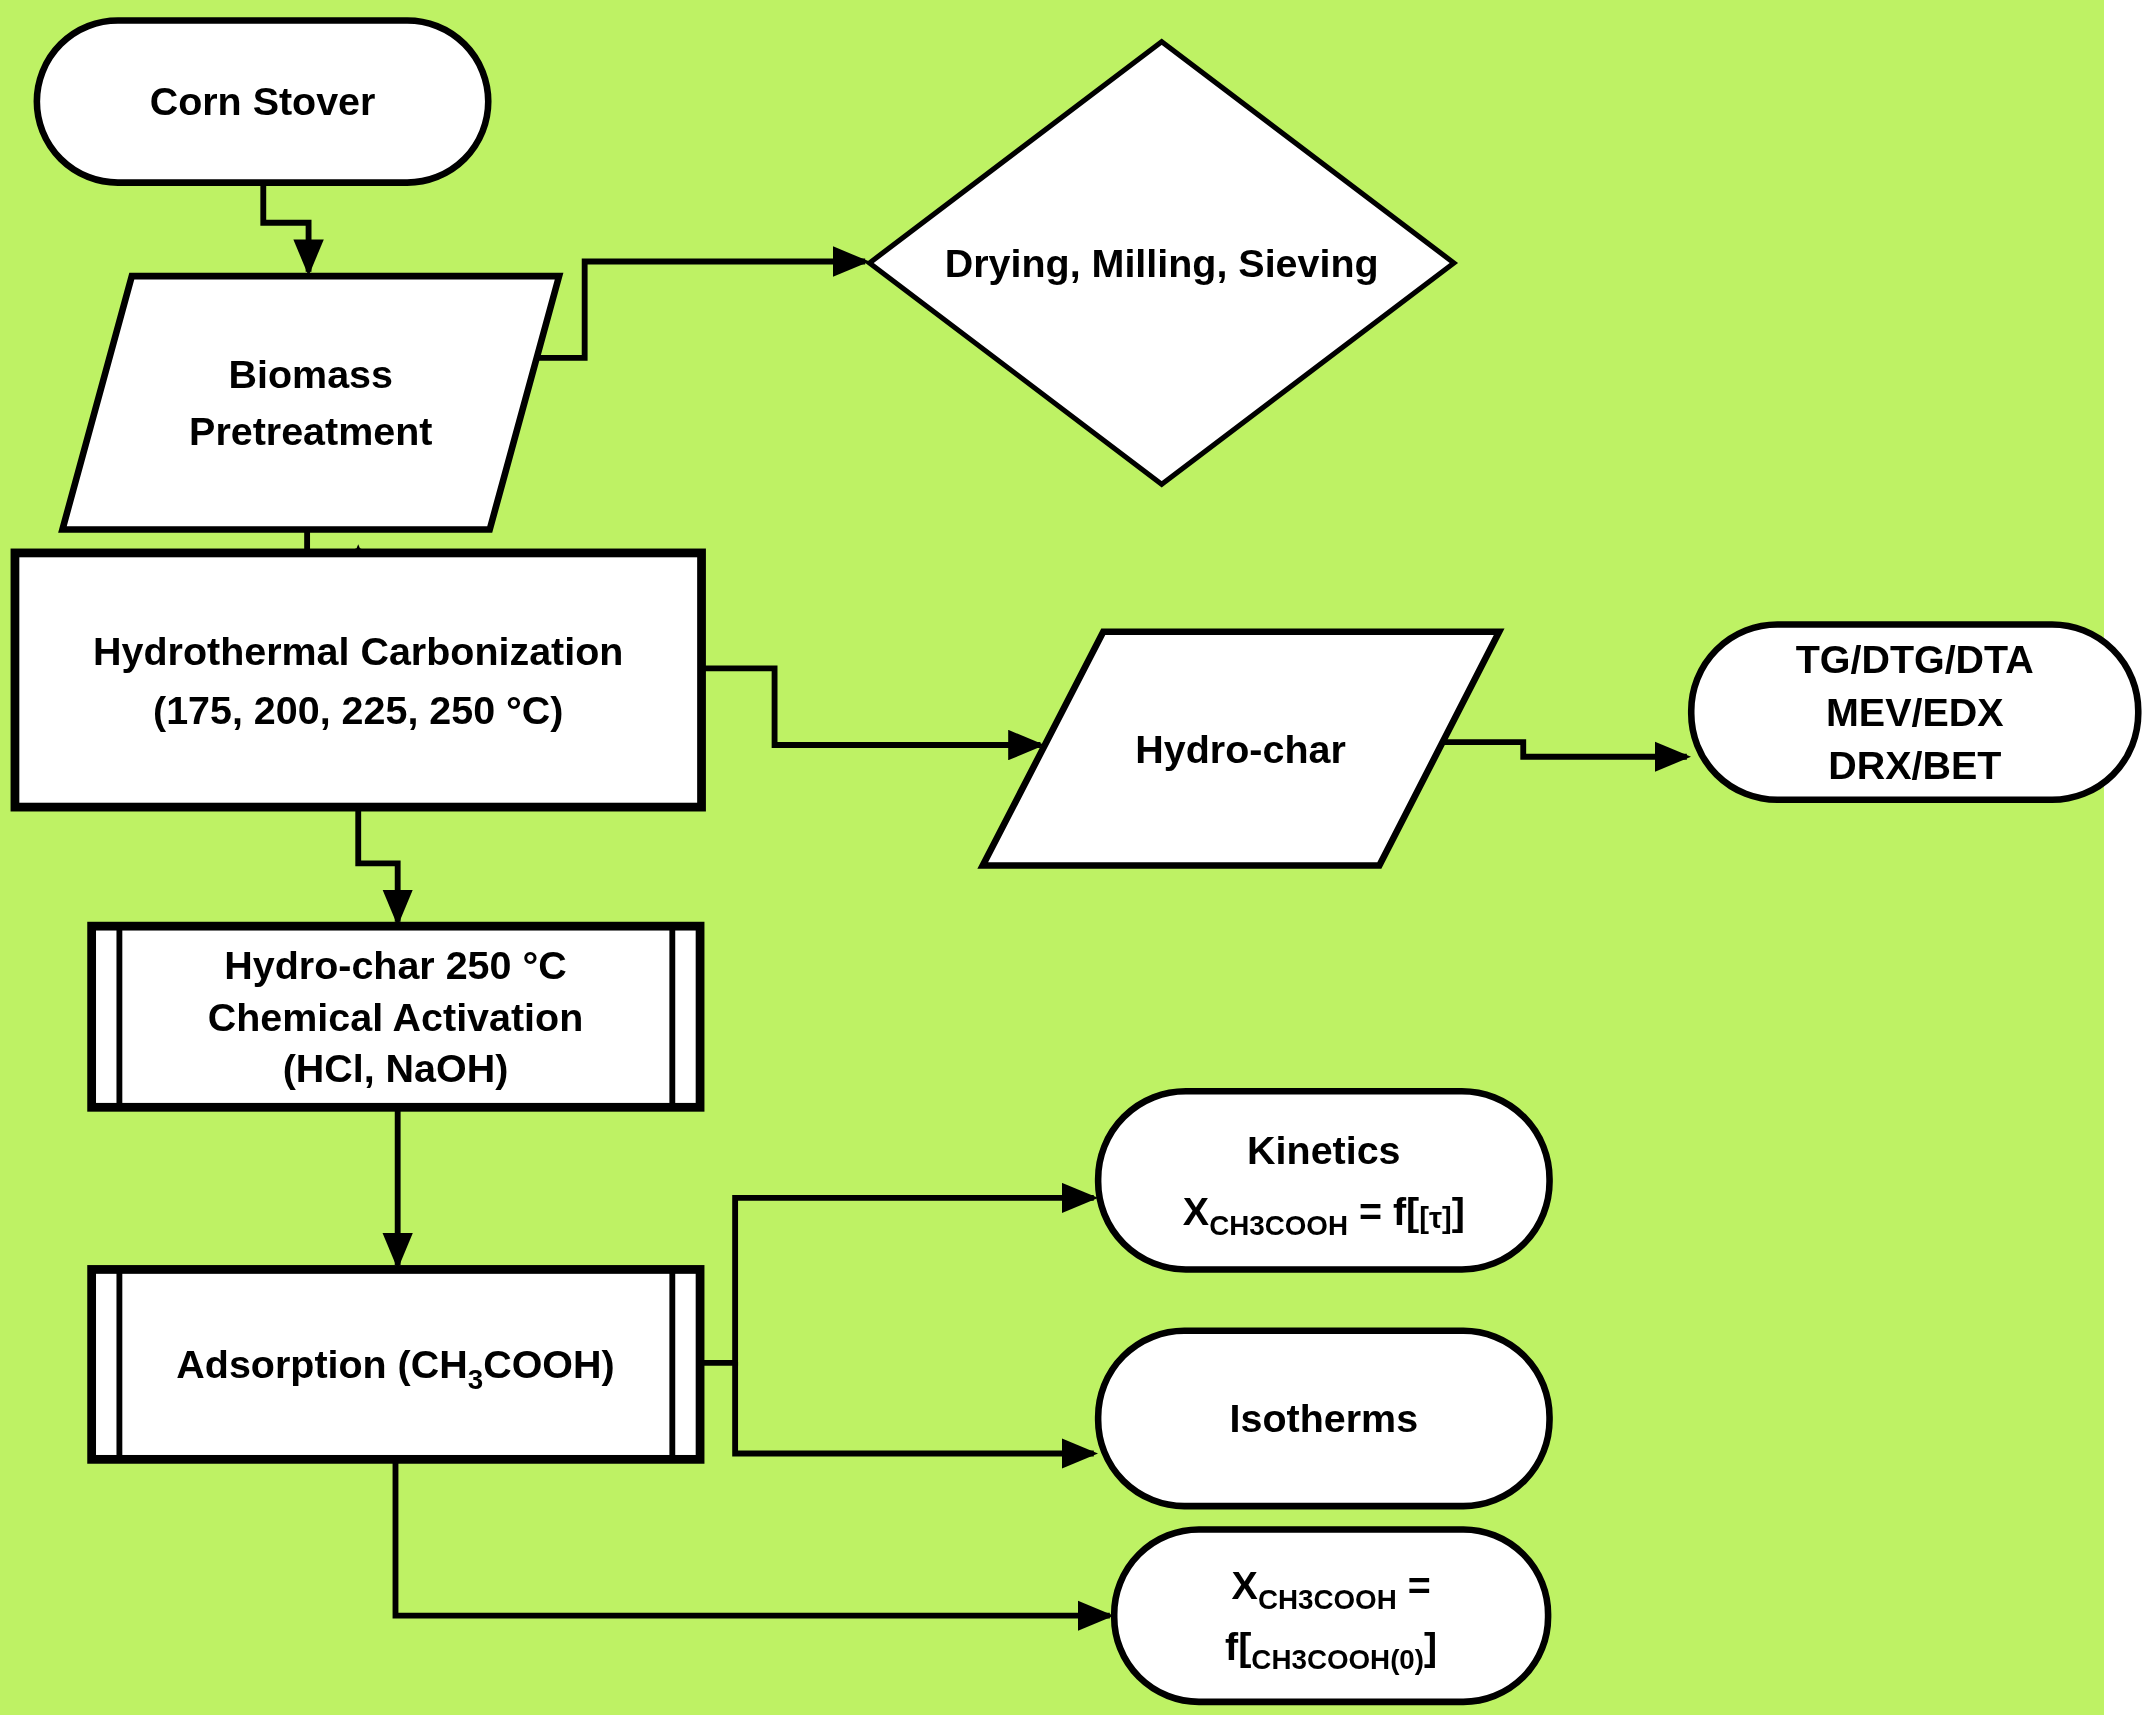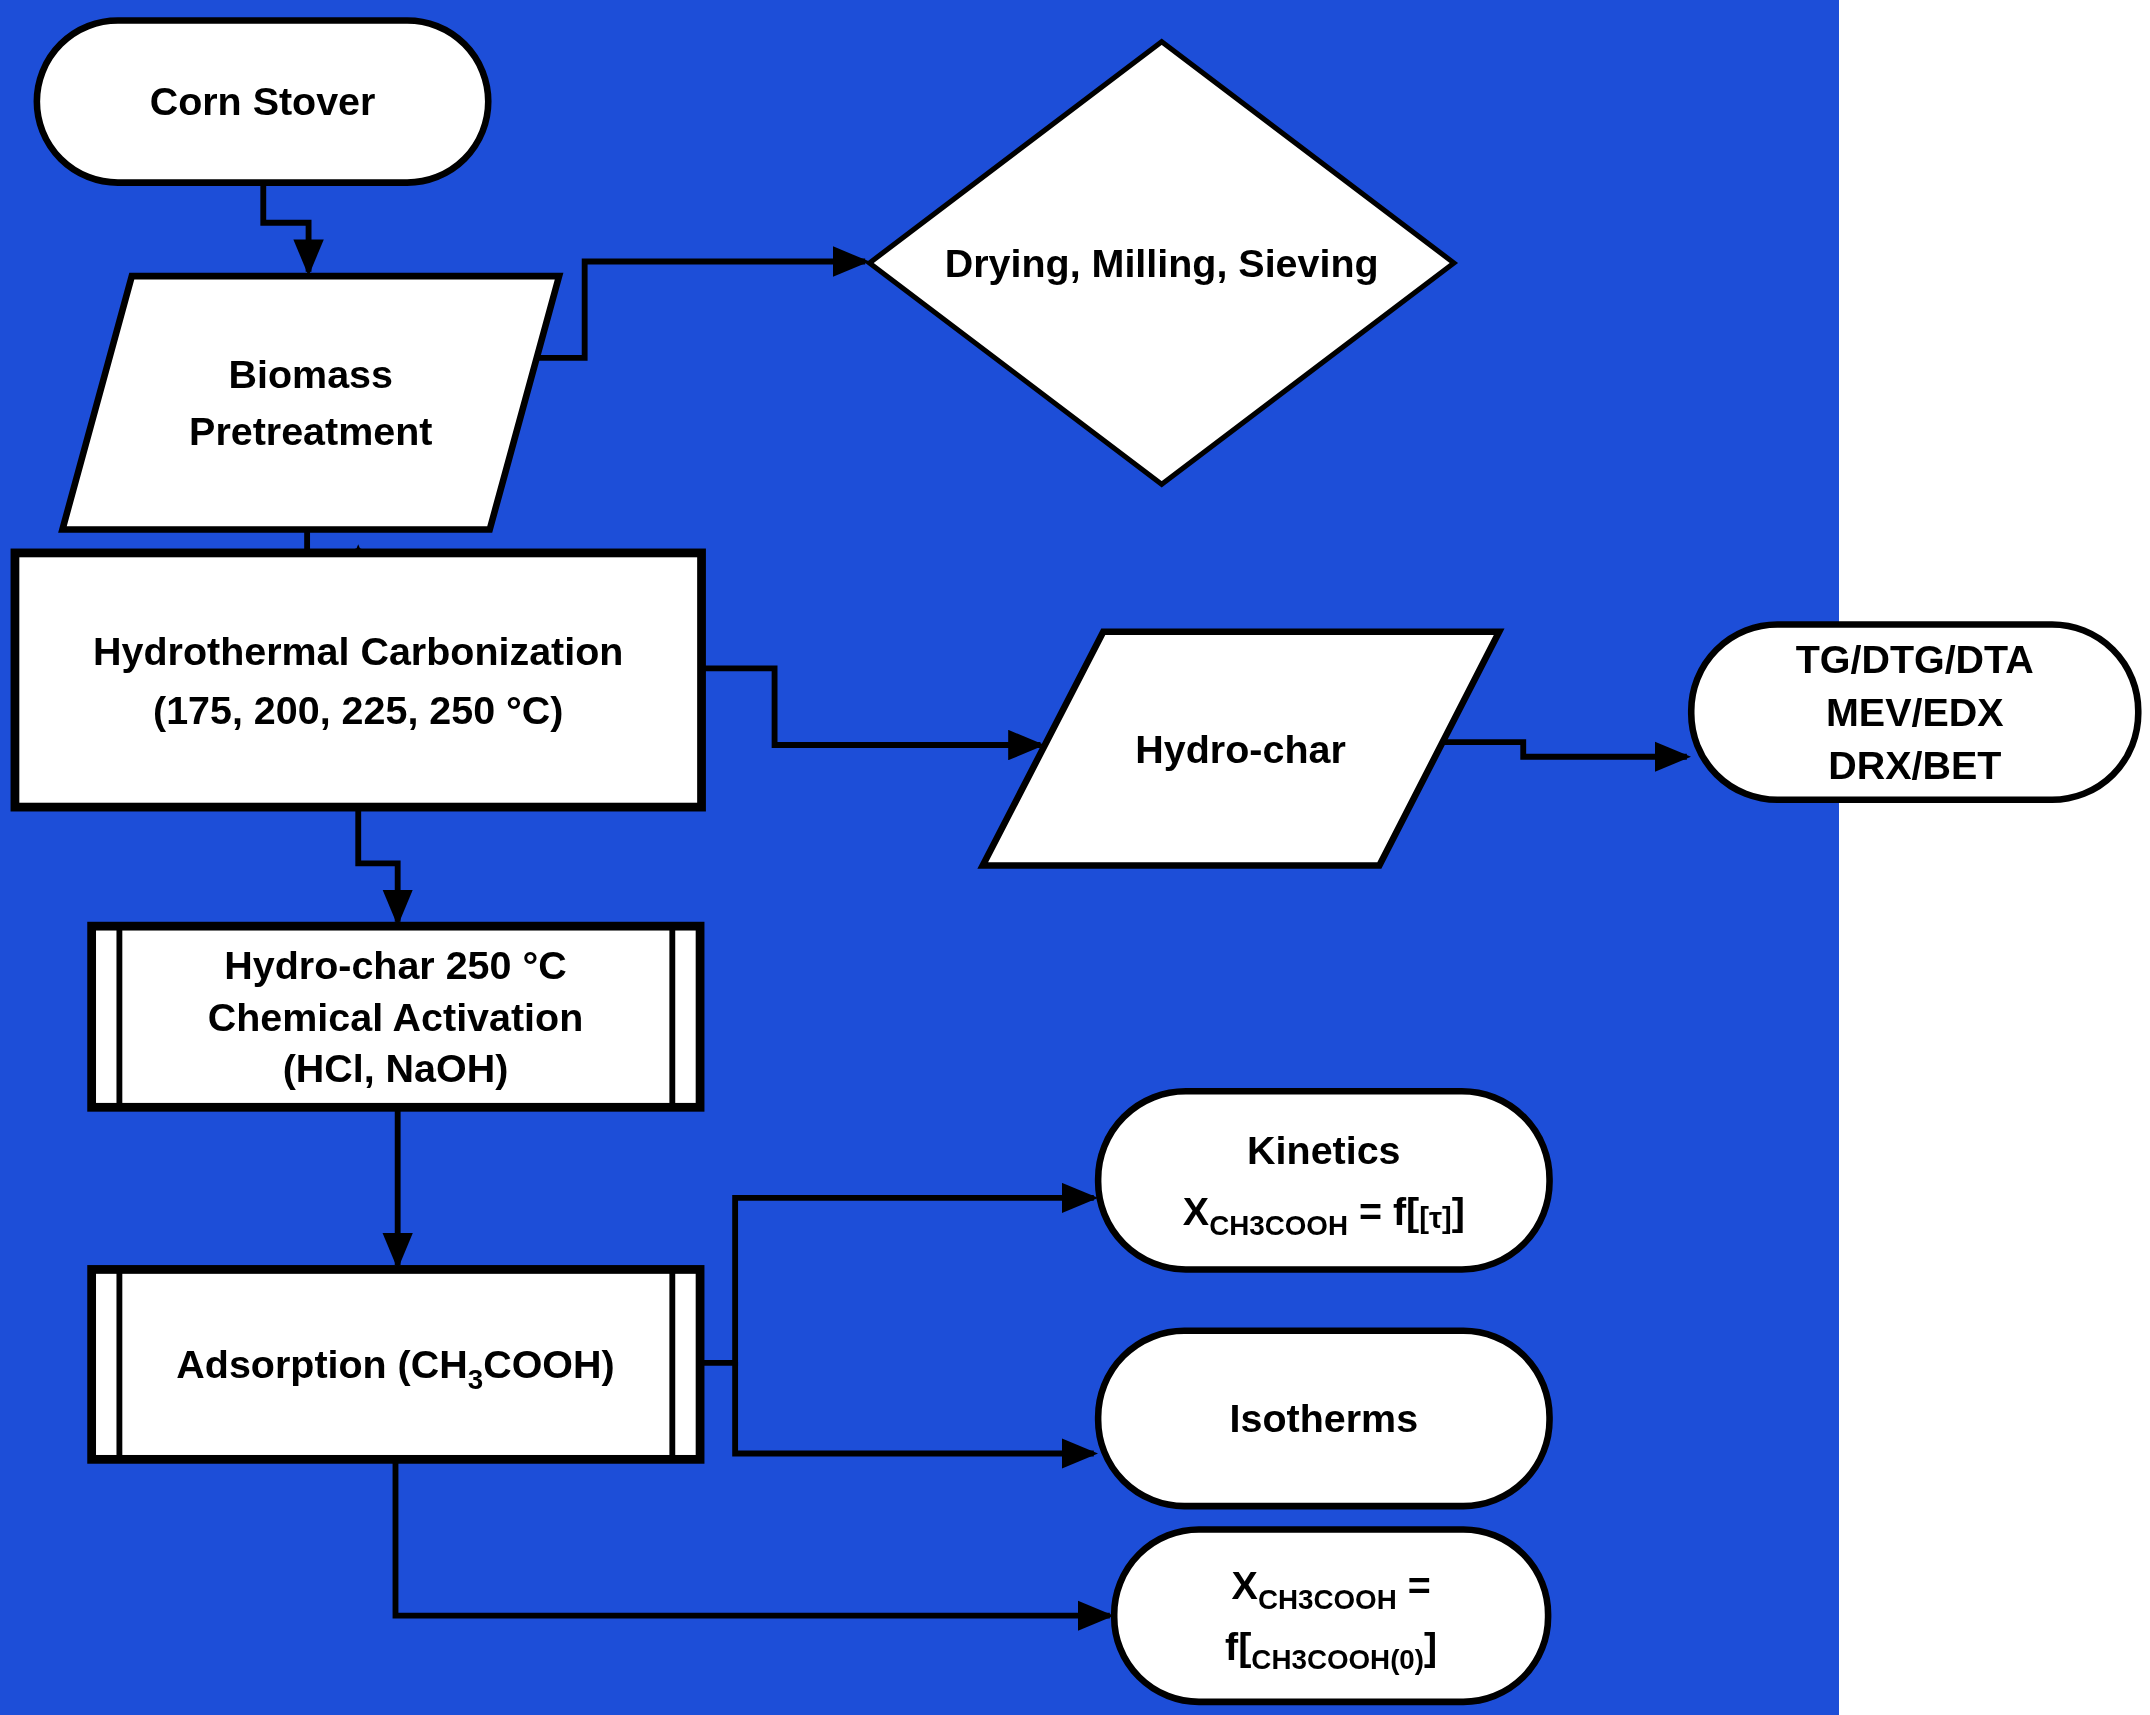--- a/index.html
+++ b/index.html
@@ -1,23 +1,23 @@
 <!DOCTYPE html>
 <html style="font-size:11.7px"><head>
 <meta charset="utf-8">
 <style>
   html, body {
     margin: 0;
     padding: 0;
     background: #ffffff;
   }
   .diagram-wrap {
-    width: 1839px;
+    width: 2104px;
     height: 1715px;
-    background: #1d4ed8;
+    background: #bef264;
   }
   svg {
     display: block;
     font-family: "Liberation Sans", "DejaVu Sans", sans-serif;
   }
   .node-shape {
     fill: #ffffff;
     stroke: #000000;
   }
   .node-label {

